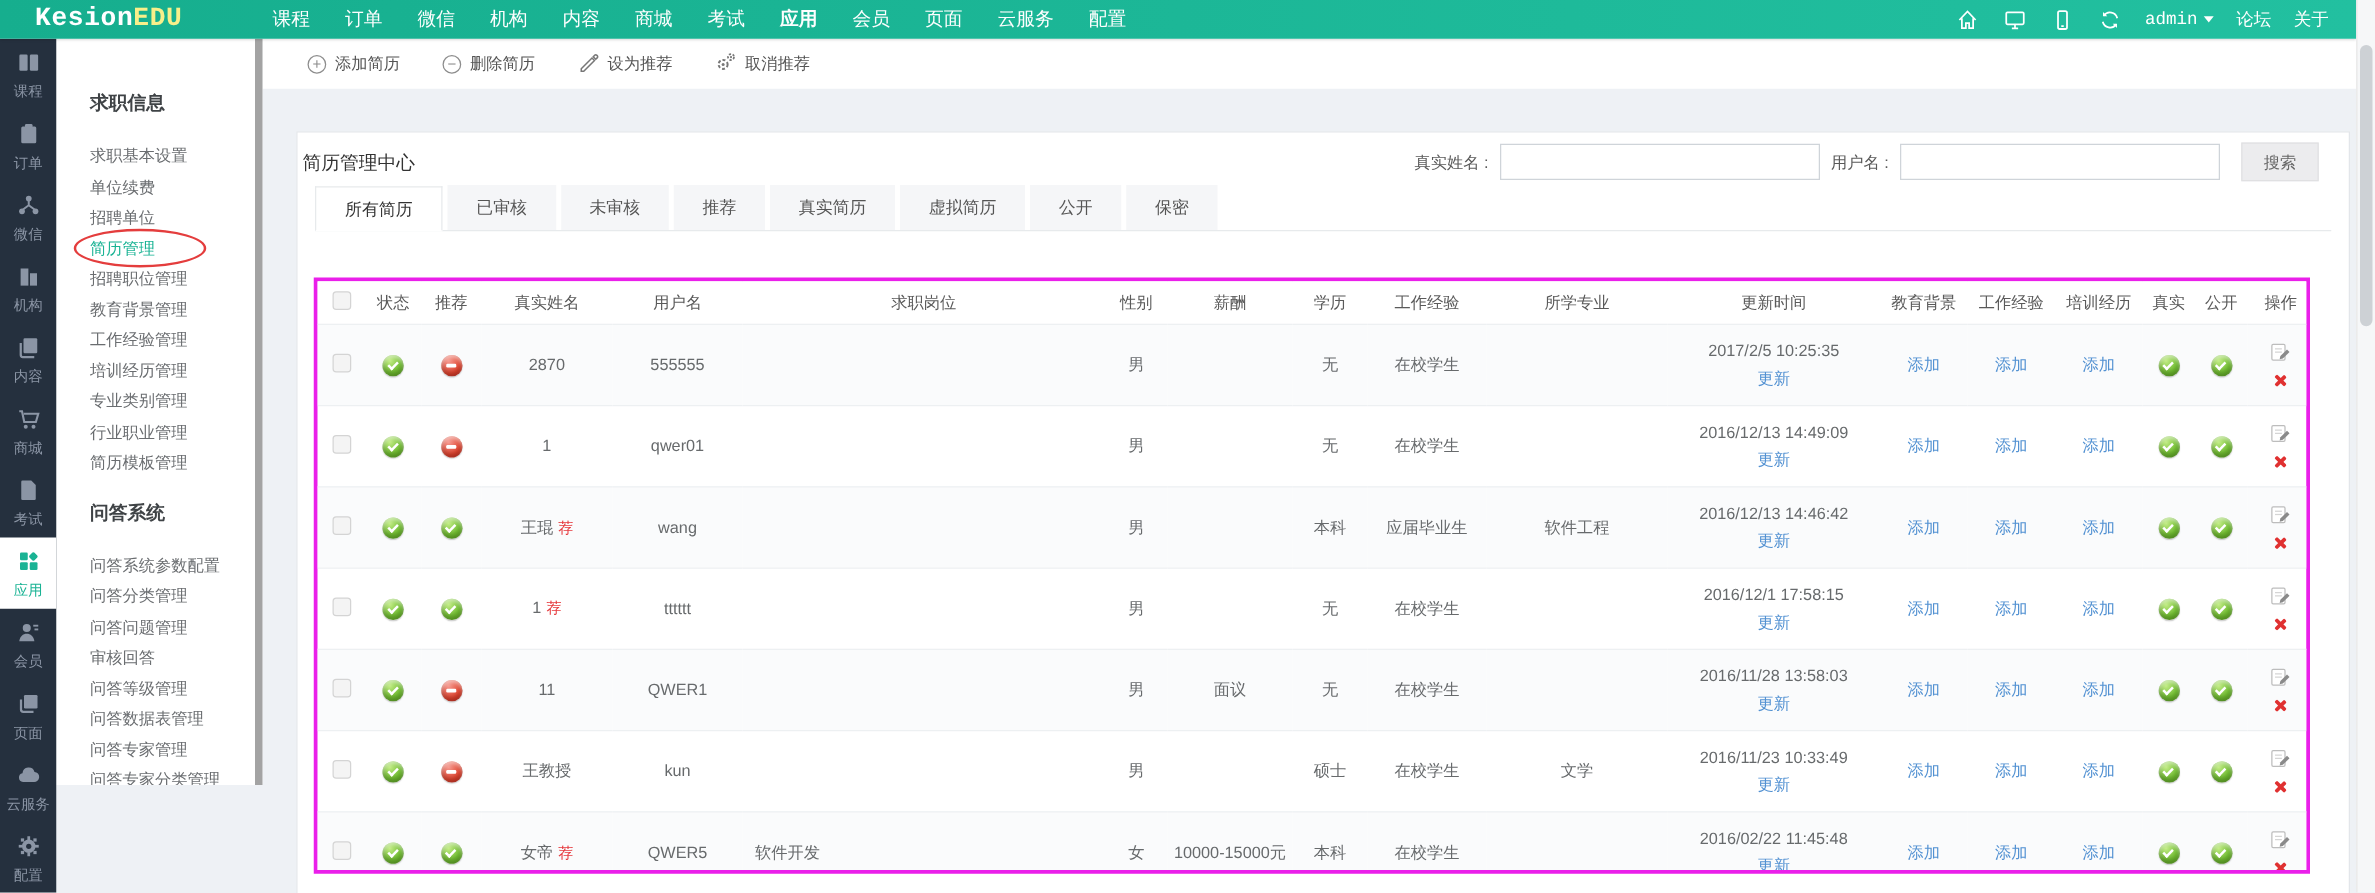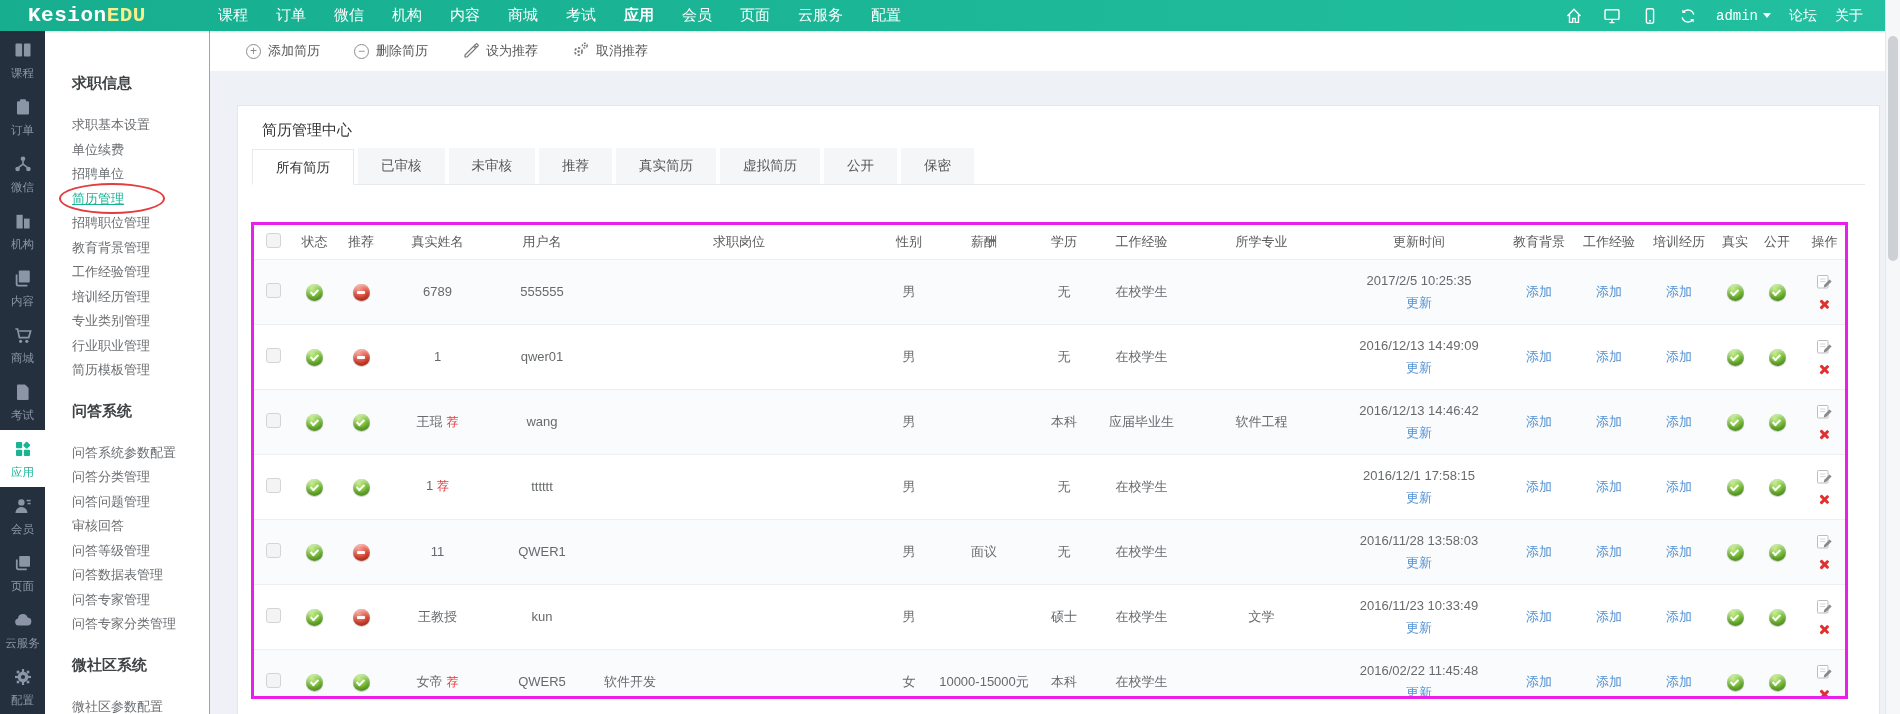--- a/index.html
+++ b/index.html
@@ -26,40 +26,40 @@
   .nav-link{ font-size:14px; color:#fff; cursor:pointer; }
   
   .rail{ position:absolute; left:0; top:31px; width:45px; height:683px; background:var(--railbg); z-index:20; }
   .rail-item{ height:57px; display:flex; flex-direction:column; align-items:center; justify-content:center;
     color:#8b95a5; cursor:pointer; gap:3px; }
   .rail-item svg{ width:20px; height:20px; fill:currentColor; }
   .rail-label{ font-size:11.5px; line-height:12px; }
   .rail-item.active{ background:#fff; color:var(--accent); }
   .gear-hole{ fill:var(--railbg); }
   
-  .sidebar{ position:absolute; left:45px; top:31px; width:165px; height:683px; background:#fff;
-    border-right:1px solid #a3a3a3; padding:36px 0 16px 27px; overflow:hidden; z-index:10; }
+  .sidebar{ position:absolute; left:45px; top:31px; width:165px; height:597px; background:#fff;
+    border-right:6px solid #a3a3a3; padding:36px 0 16px 27px; overflow:hidden; z-index:10; }
   .sb-header{ height:32px; line-height:32px; font-size:15px; font-weight:bold; color:#3f4346; margin-bottom:14px; }
   .sb-header.gap{ margin-top:12px; }
   .sb-item{ height:24.5px; line-height:24.5px; font-size:13px; color:#6a6d70; cursor:pointer; position:relative; white-space:nowrap; }
-  .sb-item.active{ color:var(--accent);text-decoration:underline; }
+  .sb-item.active{ color:var(--accent); }
   .sb-ellipse{ position:absolute; left:-13px; top:-4px; width:106px; height:31px;
     border:2px solid #e43d3d; border-radius:50%; pointer-events:none; }
   
   .content{ position:absolute; left:210px; top:31px; width:1675px; height:683px; background:#eef1f5; }
   .toolbar{ position:absolute; left:0; top:0; width:100%; height:40px; background:#fff;
     display:flex; align-items:center; padding-left:36px; gap:34px; }
   .tb-btn{ display:flex; align-items:center; gap:7px; font-size:13px; color:#555; cursor:pointer; background:none; border:none; }
   .tb-circle{ width:15px; height:15px; border:1.4px solid #8d8d8d; border-radius:50%;
     display:inline-flex; align-items:center; justify-content:center; color:#8d8d8d; font-size:12px; line-height:1; }
   .tb-ico svg{ width:17px; height:17px; }
   
   .panel{ position:absolute; left:27px; top:74px; width:1643px; height:660px; background:#fff;
     border:1px solid #e3e6ea; }
-  .panel-title{ position:absolute; left:24px; top:15px; font-size:15px; color:#333; font-weight:500; }
+  .panel-title{ position:absolute; left:4px; top:15px; font-size:15px; color:#333; font-weight:500; }
   .searchbar{ position:absolute; right:24px; top:8px; display:flex; align-items:center; gap:9px; }
   .searchbar label{ font-size:13px; color:#5a5a5a; }
   .searchbar input{ width:256px; height:29px; border:1px solid #cfd4d9; background:#fff; padding:0 8px;
     font-size:13px; color:#333; outline:none; }
   .search-btn{ width:62px; height:31px; background:#ececee; border:1px solid #e0e0e2; color:#666;
     font-size:13px; cursor:pointer; margin-left:8px; }
   
   .tabs{ position:absolute; left:14px; right:14px; top:42px; height:37px; display:flex; gap:4px;
     border-bottom:1px solid #e7eaec; align-items:flex-end; }
   .tab{ height:36px; line-height:36px; padding:0 23px; font-size:13.5px; color:#555;
@@ -309,20 +309,27 @@
               <circle cx="12.8" cy="4.6" r="2.4" stroke-width="1.4" stroke-dasharray="1.8 1.3"></circle>
               <circle cx="12.8" cy="4.6" r=".9" fill="#777" stroke="none"></circle>
             </svg></span></span>
         <span>取消推荐</span>
       </button>
     </div>
 
   <div class="panel">
     <div class="panel-title">简历管理中心</div>
 
+    <div class="searchbar">
+      <label>真实姓名 :</label>
+      <input type="text" value="" style="">
+      <label>用户名 :</label>
+      <input type="text" value="" style="">
+      <button class="search-btn">搜索</button>
+    </div>
 
     <div class="tabs">
         <div class="tab active">所有简历</div>
         <div class="tab">已审核</div>
         <div class="tab">未审核</div>
         <div class="tab">推荐</div>
         <div class="tab">真实简历</div>
         <div class="tab">虚拟简历</div>
         <div class="tab">公开</div>
         <div class="tab">保密</div>
@@ -374,21 +381,21 @@
           </thead>
         <tbody>
             <tr>
               <td><span class="cb"></span></td>
               <td><span class="ball ball-green">
                   <span class="glyph-check"></span>
                 </span></td>
               <td><span class="ball ball-red">
                   <span class="glyph-minus"></span>
                 </span></td>
-              <td><span>6789</span></td>
+              <td><span>2870</span></td>
               <td>555555</td>
               <td class="job"></td>
               <td>男</td>
               <td></td>
               <td>无</td>
               <td>在校学生</td>
               <td></td>
               <td><span class="upd-time">2017/2/5 10:25:35</span><a class="blue-link upd-link">更新</a></td>
               <td><a class="blue-link">添加</a></td>
               <td><a class="blue-link">添加</a></td>

